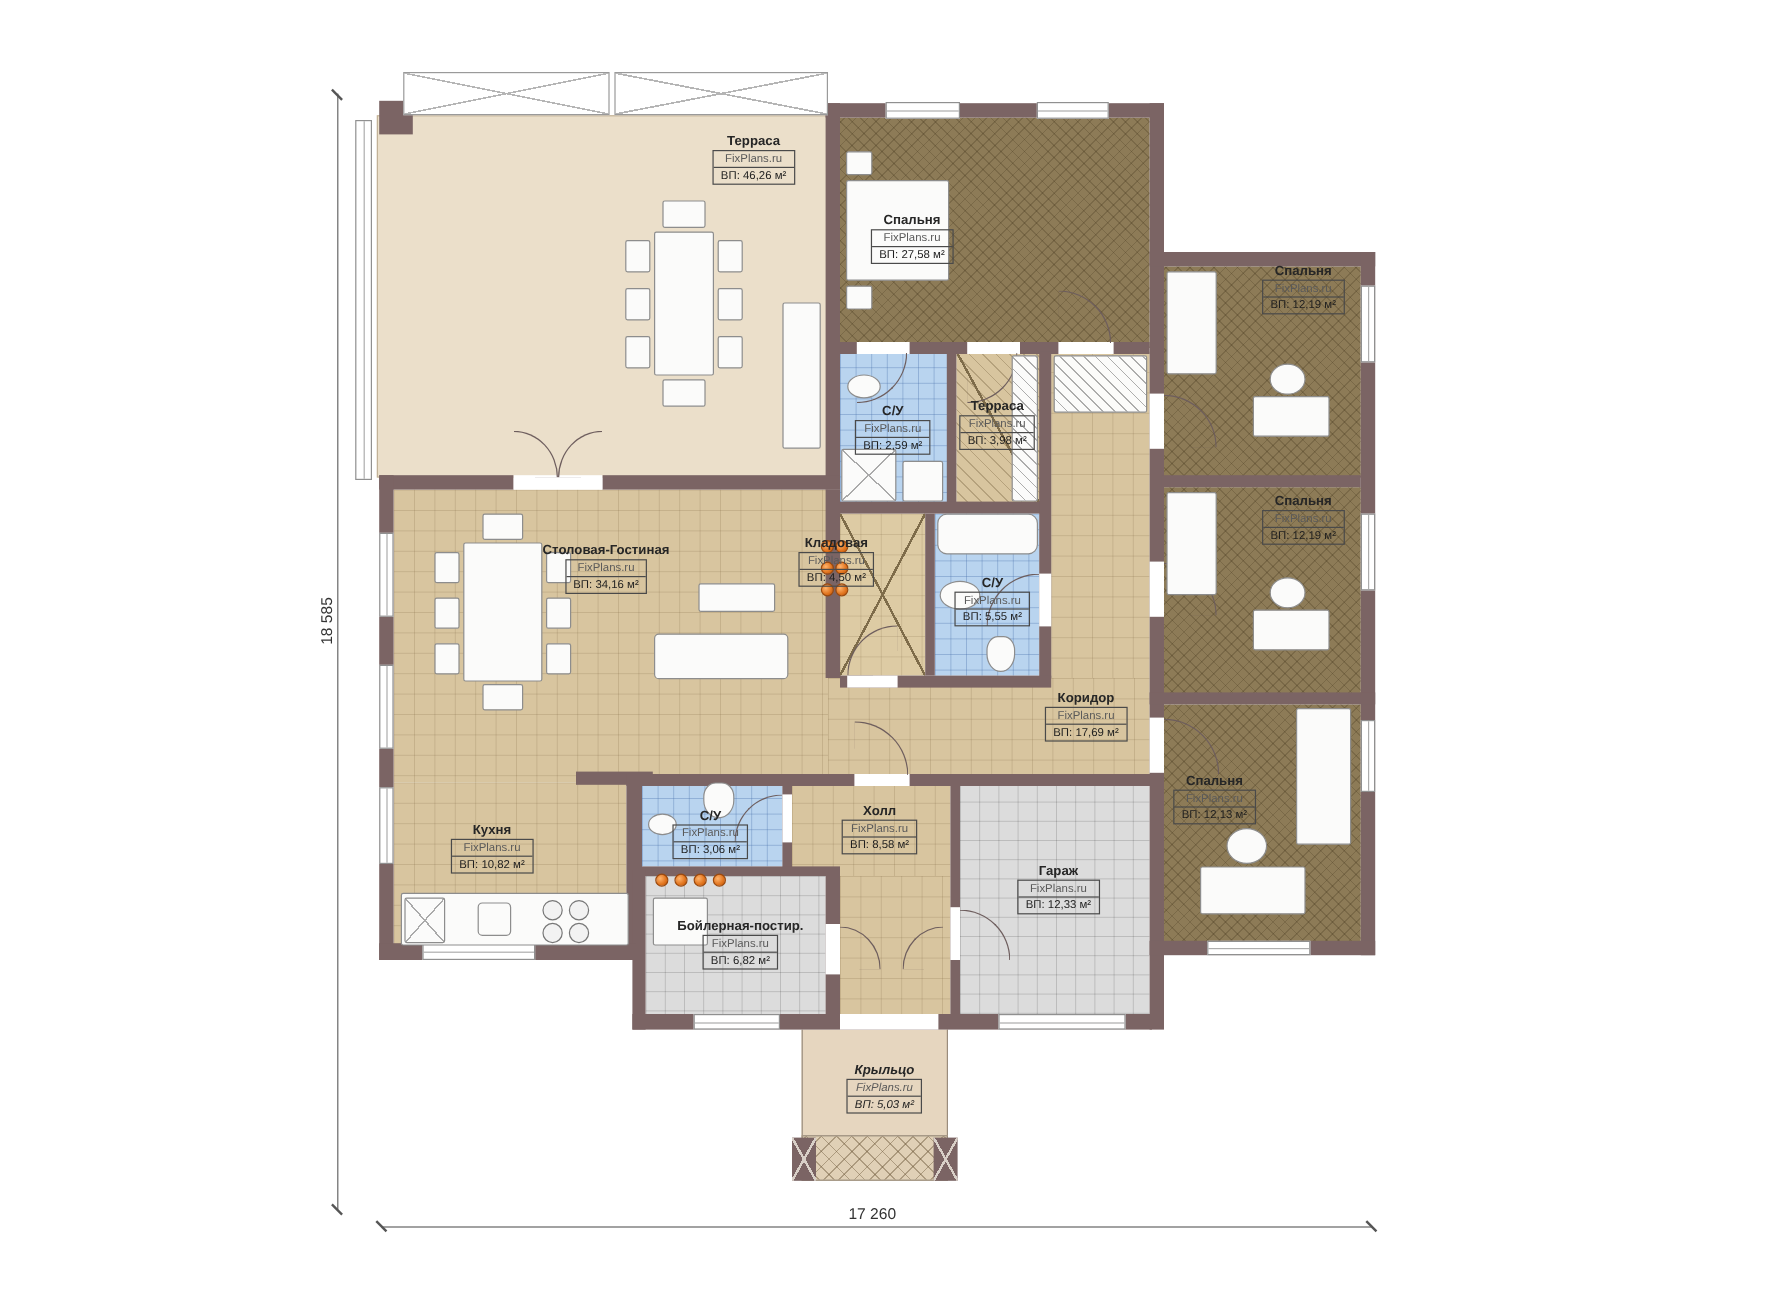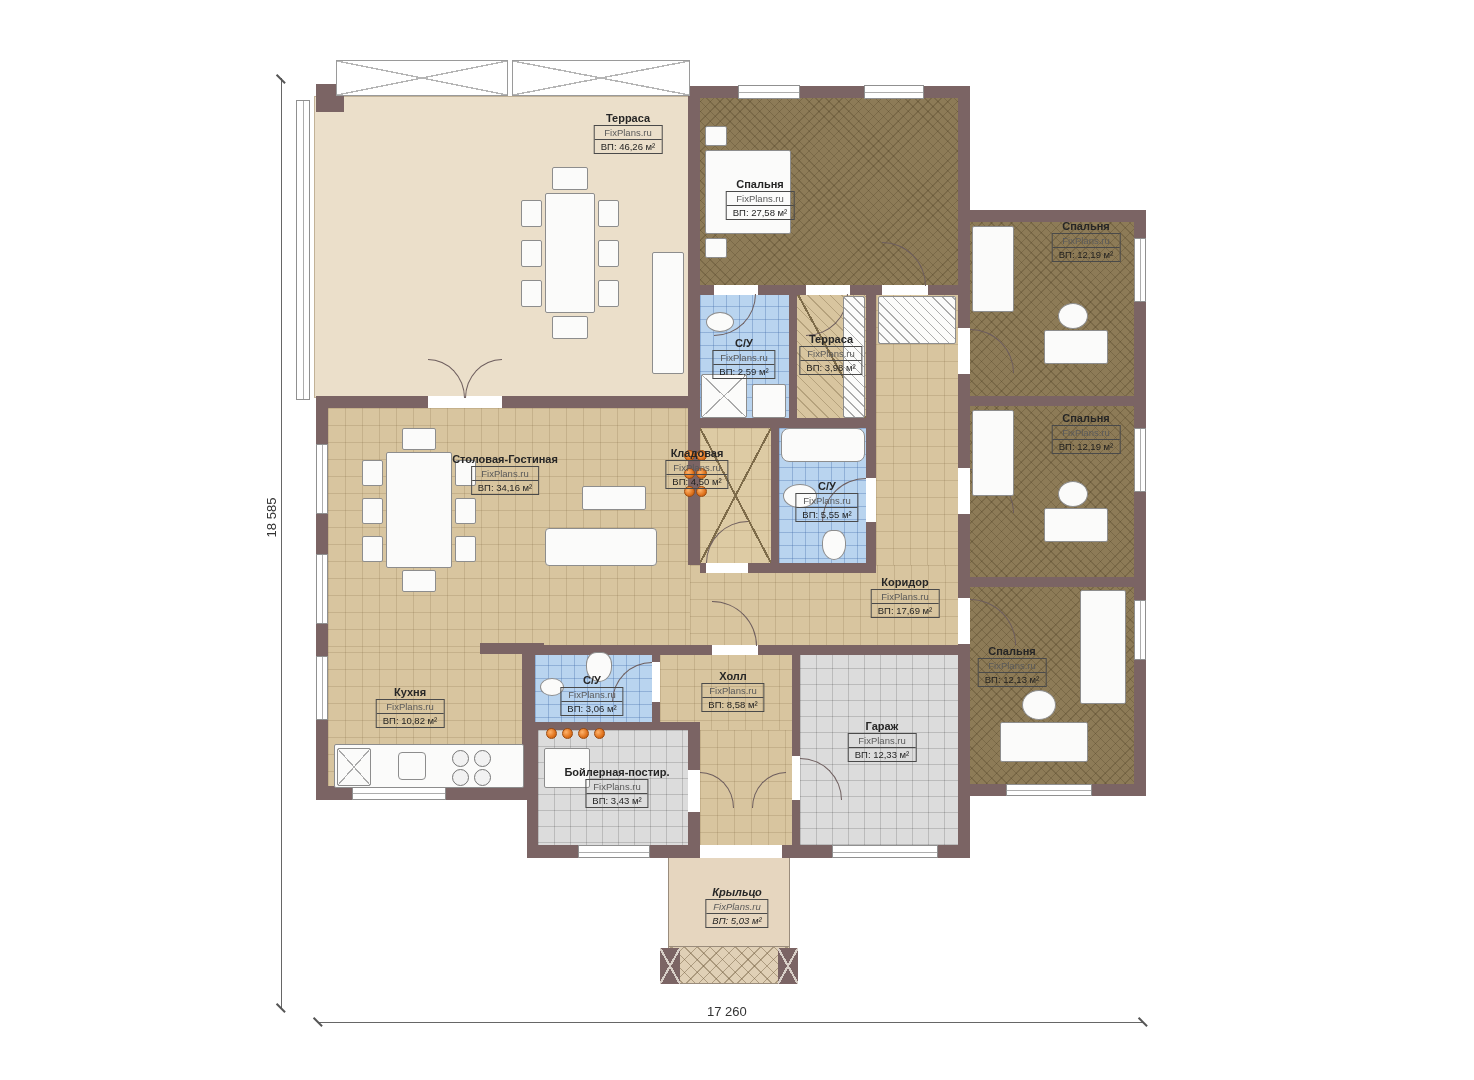--- a/index.html
+++ b/index.html
@@ -330,21 +330,21 @@
     <div class="rl-name">Гараж</div>
     <div class="rl-box">
         <div class="rl-wm">FixPlans.ru</div>
         <div class="rl-area">ВП: 12,33 м²</div>
       </div>
   </div>
   <div class="rlabel" style="left:617px;top:766px;">
     <div class="rl-name">Бойлерная-постир.</div>
     <div class="rl-box">
         <div class="rl-wm">FixPlans.ru</div>
-        <div class="rl-area">ВП: 3,43 м²</div>
+        <div class="rl-area">ВП: 6,82 м²</div>
       </div>
   </div>
   <div class="rlabel" style="left:737px;top:886px;font-style:italic;">
     <div class="rl-name">Крыльцо</div>
     <div class="rl-box">
         <div class="rl-wm">FixPlans.ru</div>
         <div class="rl-area">ВП: 5,03 м²</div>
       </div>
   </div>
 

